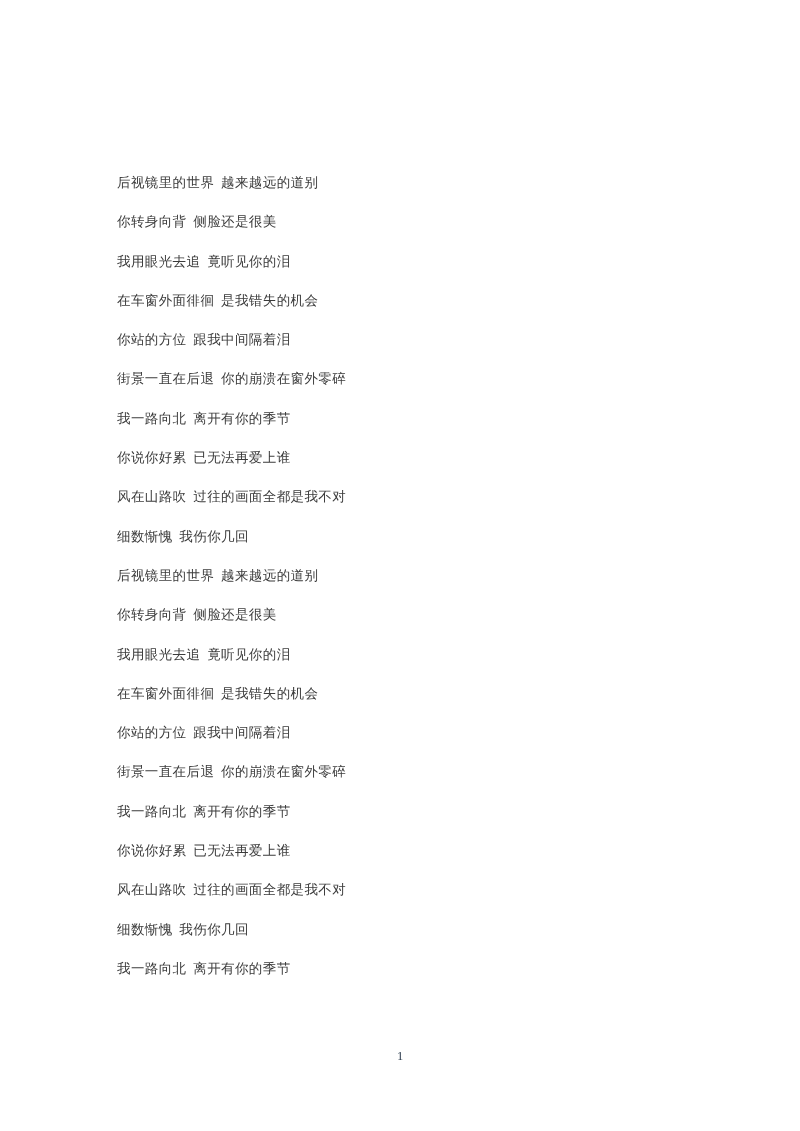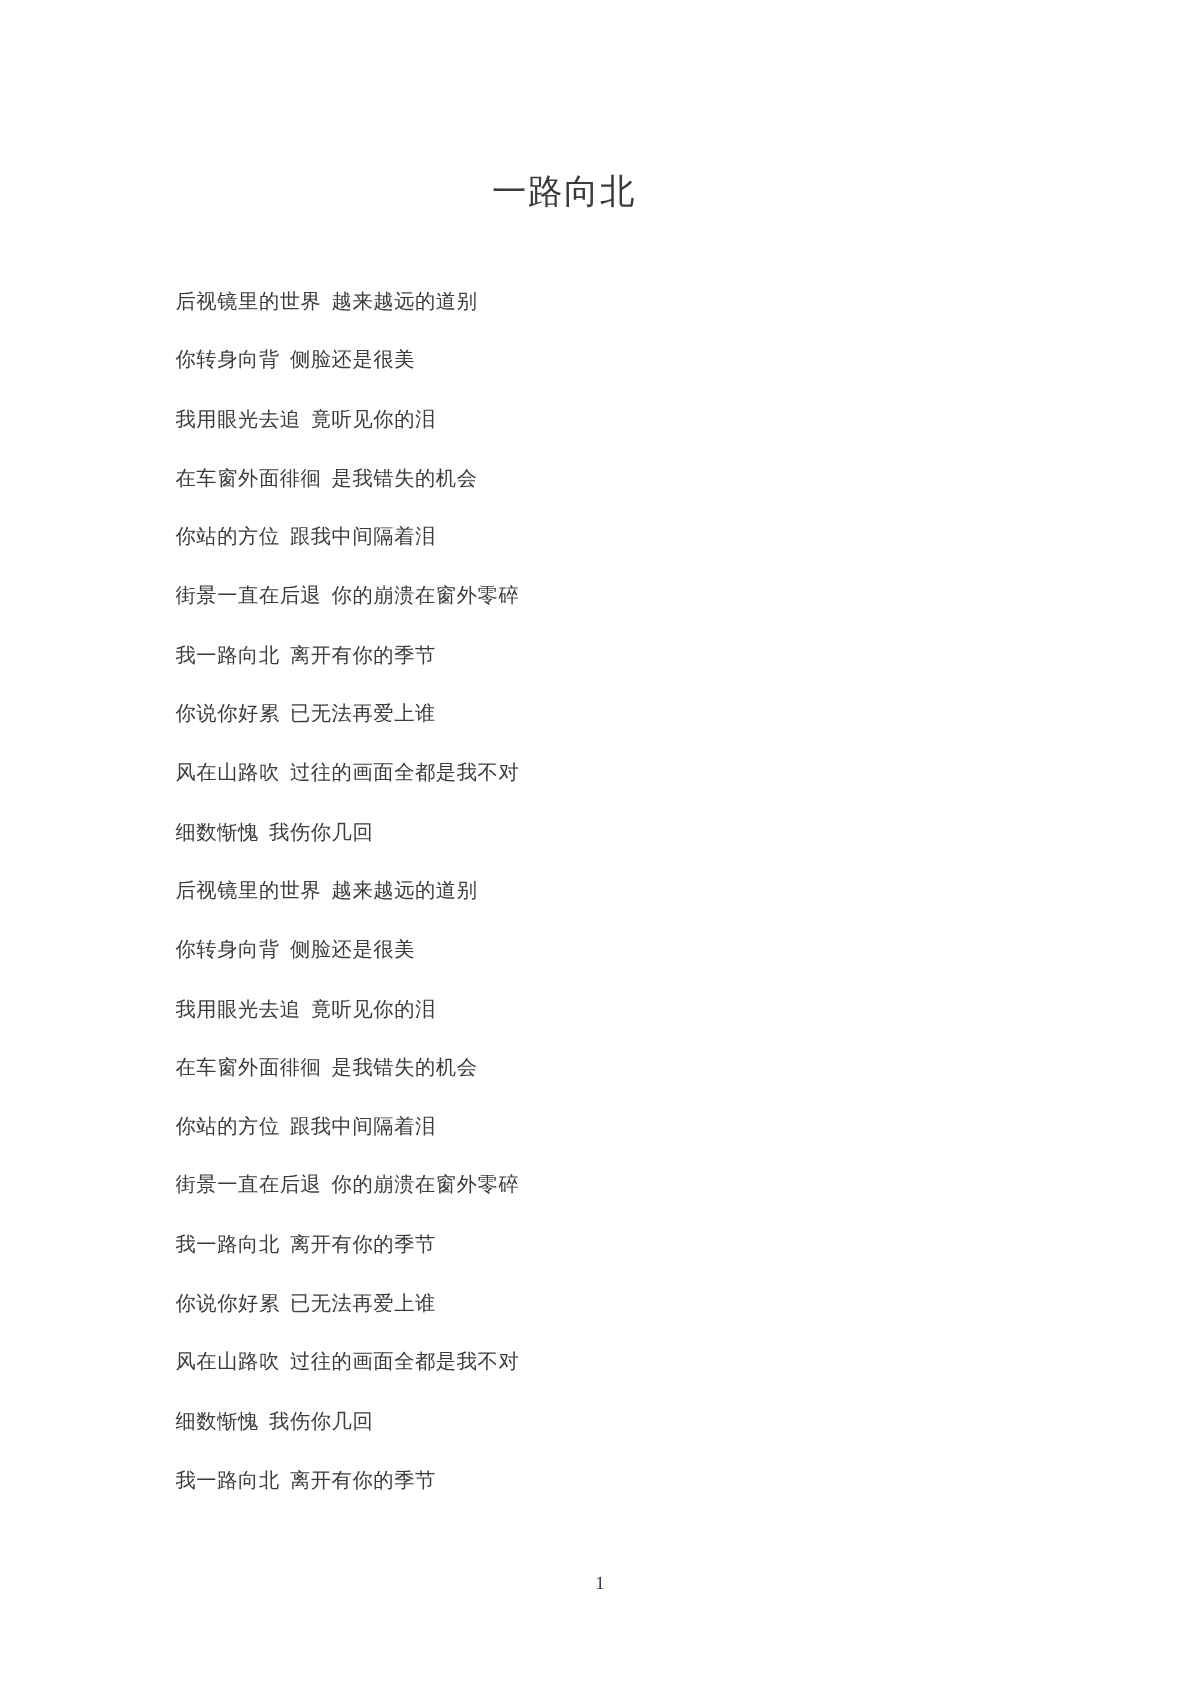--- a/index.html
+++ b/index.html
@@ -23,21 +23,21 @@
     width: 752px; 
     margin: 0;
     text-align: center;
     font-size: 23px;
     font-weight: normal;
     letter-spacing: 1px;
     color: #3b3b3b;
   }
   .lyrics {
     position: absolute;
-    top: 192px;
+    top: 174px;
     left: 117px;
     width: 560px;
   }
   .lyrics p {
     margin: 0 0 21.3px 0;
     height: 18px;
     line-height: 18px;
     font-size: 13.5px;
     letter-spacing: 0.4px;
     word-spacing: 3px;
@@ -55,21 +55,20 @@
     font-size: 12.5px;
     line-height: 16px;
     color: #2e3d4f;
   }
 </style>
 </head>
 <body>
 
 <div class="page">
 
-  <h1 class="doc-title">一路向北</h1>
 
   <section class="lyrics">
 
   <p>后视镜里的世界 越来越远的道别</p>
       <p>你转身向背 侧脸还是很美</p>
       <p>我用眼光去追 竟听见你的泪</p>
       <p>在车窗外面徘徊 是我错失的机会</p>
       <p>你站的方位 跟我中间隔着泪</p>
       <p>街景一直在后退 你的崩溃在窗外零碎</p>
       <p>我一路向北 离开有你的季节</p>

